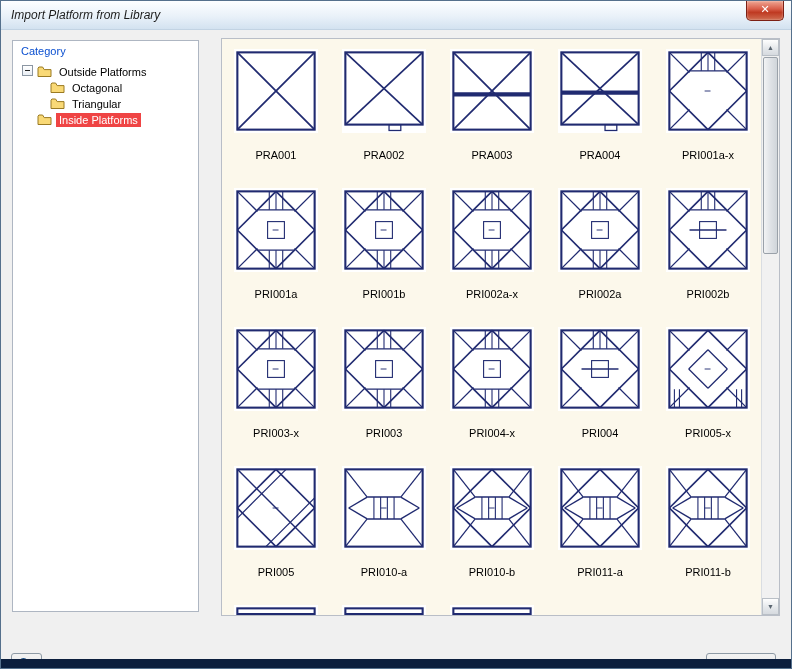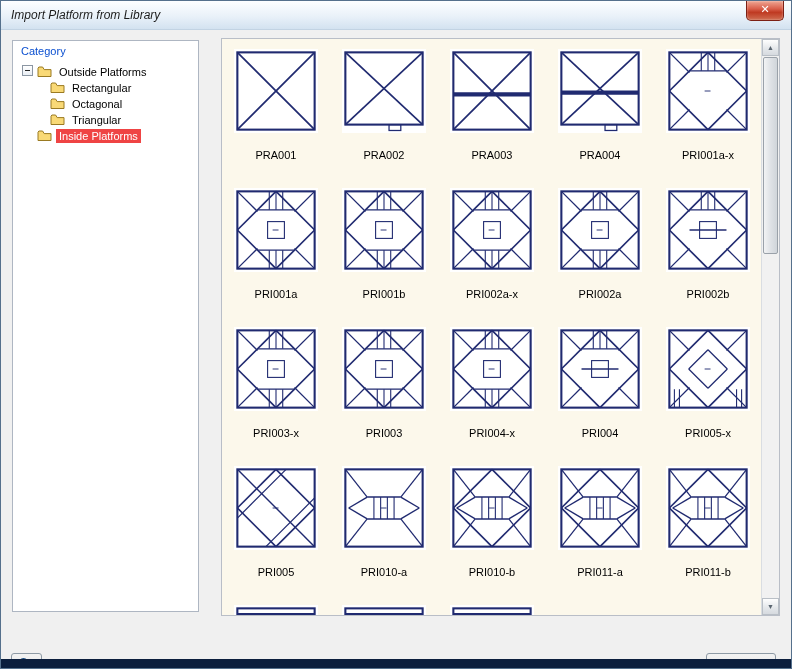--- a/index.html
+++ b/index.html
@@ -74,30 +74,20 @@
             <span class="tree-label">Outside Platforms</span>
           </div>
           <div class="tree-row">
             <span class="ind" style="width:13px"></span>
             <span class="exp-spacer"></span>
             <span class="folder">
               <svg width="15" height="13" viewBox="0 0 15 13">
                 <path d="M1 3.2 L1 11.5 L14 11.5 L14 4.6 L7.2 4.6 L5.6 2 L1.9 2 Z" fill="#f9d976" stroke="#9a7a22" stroke-width="1"></path>
               </svg>
             </span>
-            <span class="tree-label">Rectangular</span>
-          </div>
-          <div class="tree-row">
-            <span class="ind" style="width:13px"></span>
-            <span class="exp-spacer"></span>
-            <span class="folder">
-              <svg width="15" height="13" viewBox="0 0 15 13">
-                <path d="M1 3.2 L1 11.5 L14 11.5 L14 4.6 L7.2 4.6 L5.6 2 L1.9 2 Z" fill="#f9d976" stroke="#9a7a22" stroke-width="1"></path>
-              </svg>
-            </span>
             <span class="tree-label">Octagonal</span>
           </div>
           <div class="tree-row">
             <span class="ind" style="width:13px"></span>
             <span class="exp-spacer"></span>
             <span class="folder">
               <svg width="15" height="13" viewBox="0 0 15 13">
                 <path d="M1 3.2 L1 11.5 L14 11.5 L14 4.6 L7.2 4.6 L5.6 2 L1.9 2 Z" fill="#f9d976" stroke="#9a7a22" stroke-width="1"></path>
               </svg>
             </span>

